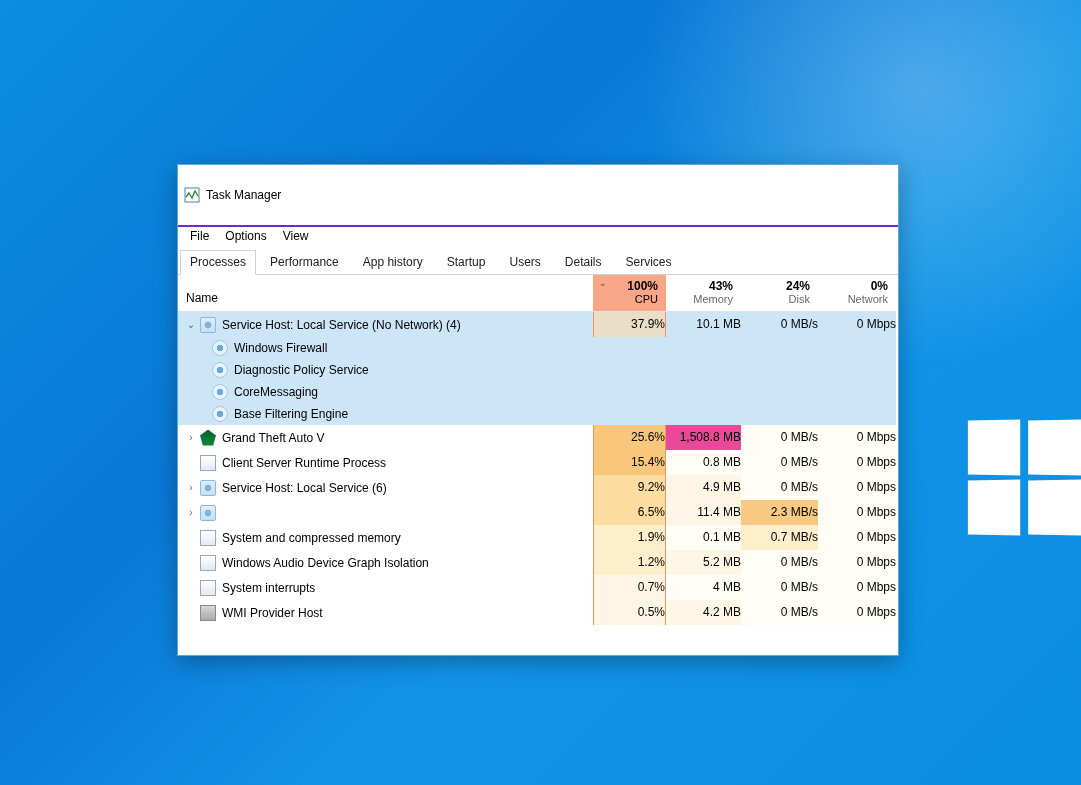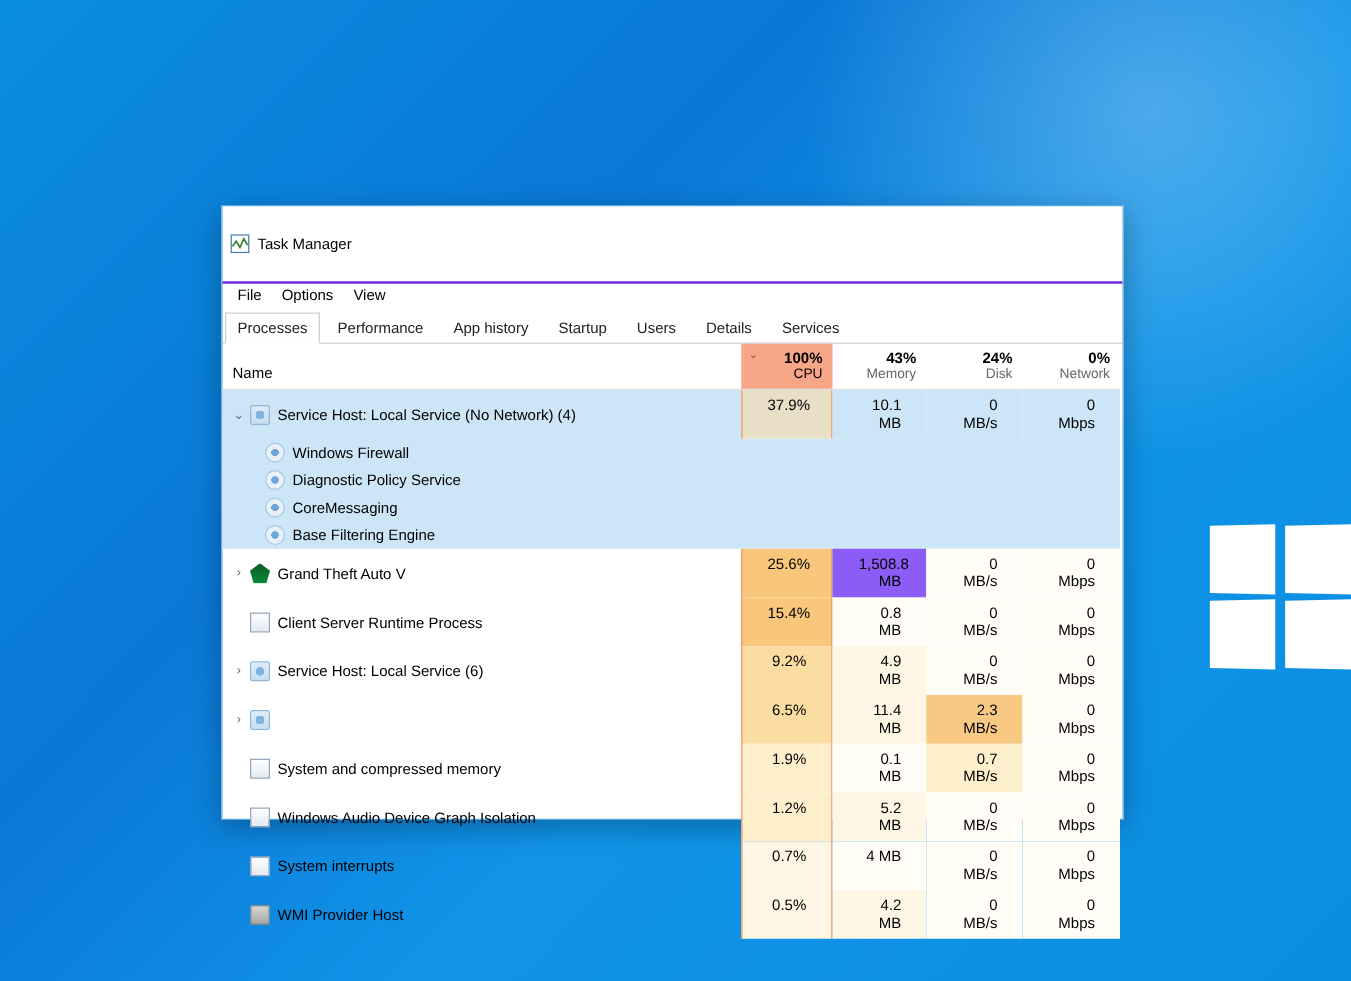--- a/index.html
+++ b/index.html
@@ -21,33 +21,33 @@
 .tab.active{border-color:#d0d0d0;background:#fff;border-bottom:1px solid #fff}
 .grid{display:grid;grid-template-columns:415px 73px 75px 77px 78px}
 .headrow{border-bottom:1px solid #e2e2e2}
 .headcell{padding:4px 8px 6px;text-align:right;position:relative}
 .headcell.first{text-align:left;display:flex;align-items:flex-end}
 .hl-big{font-size:12px;font-weight:700}
 .hl-small{font-size:11px;color:#666;display:block}
 .cpuhead{background:#f7a688}
 .cpuhead .hl-small,.cpuhead .hl-big{color:#000}
 .sortarrow{position:absolute;left:6px;top:3px;font-size:9px;color:#6b5339}
-.datacell{padding:5px 20px 6px;text-align:right;border-left:1px solid transparent}
+.datacell{padding:5px 0 6px;text-align:right;border-left:1px solid transparent}
 .namecell{display:flex;align-items:center;padding:4px 4px 4px 6px;text-align:left}
 .exp{width:14px;text-align:center;color:#666;font-size:10px;font-family:Arial}
 .icon{width:16px;height:16px;margin:0 6px 0 2px;display:inline-block;flex:none}
 .row{display:contents}
 .row.sel .datacell,.row.sel .namecell,.subrow.sel{background:#cde6f7}
 .subrow{grid-column:1/6;display:flex;align-items:center;padding:3px 4px 3px 30px}
 .subrow .icon{margin-left:4px}
 .c-hi{background:#f8c77b}
 .c-med{background:#fcdda1}
 .c-low{background:#fdeecc}
 .c-vlo{background:#fef6e4}
-.m-hi{background:#8b5cf6}
+.m-hi{background:#ec4899}
 .m-low{background:#fef6e4}
 .m-none{background:#fffdf5}
 .d-hi{background:#f7c983}
 .d-med{background:#fdeecc}
 .d-none{background:#fffdf5}
 .n-none{background:#fffdf5}
 .cpu-col{border-left:1px solid #ef9567;border-right:1px solid #ef9567}
 
 .ico-svc{background:radial-gradient(circle at 50% 50%,#7fb3e0 35%,transparent 36%),linear-gradient(#e0ecf7,#c7dff3);border:1px solid #8fb8d8;box-sizing:border-box;border-radius:2px}
 .ico-svci{background:radial-gradient(circle at 50% 50%,#6fa8d8 30%,transparent 31%),#e7f1fa;border:1px solid #a7c8e2;border-radius:50%;box-sizing:border-box}

